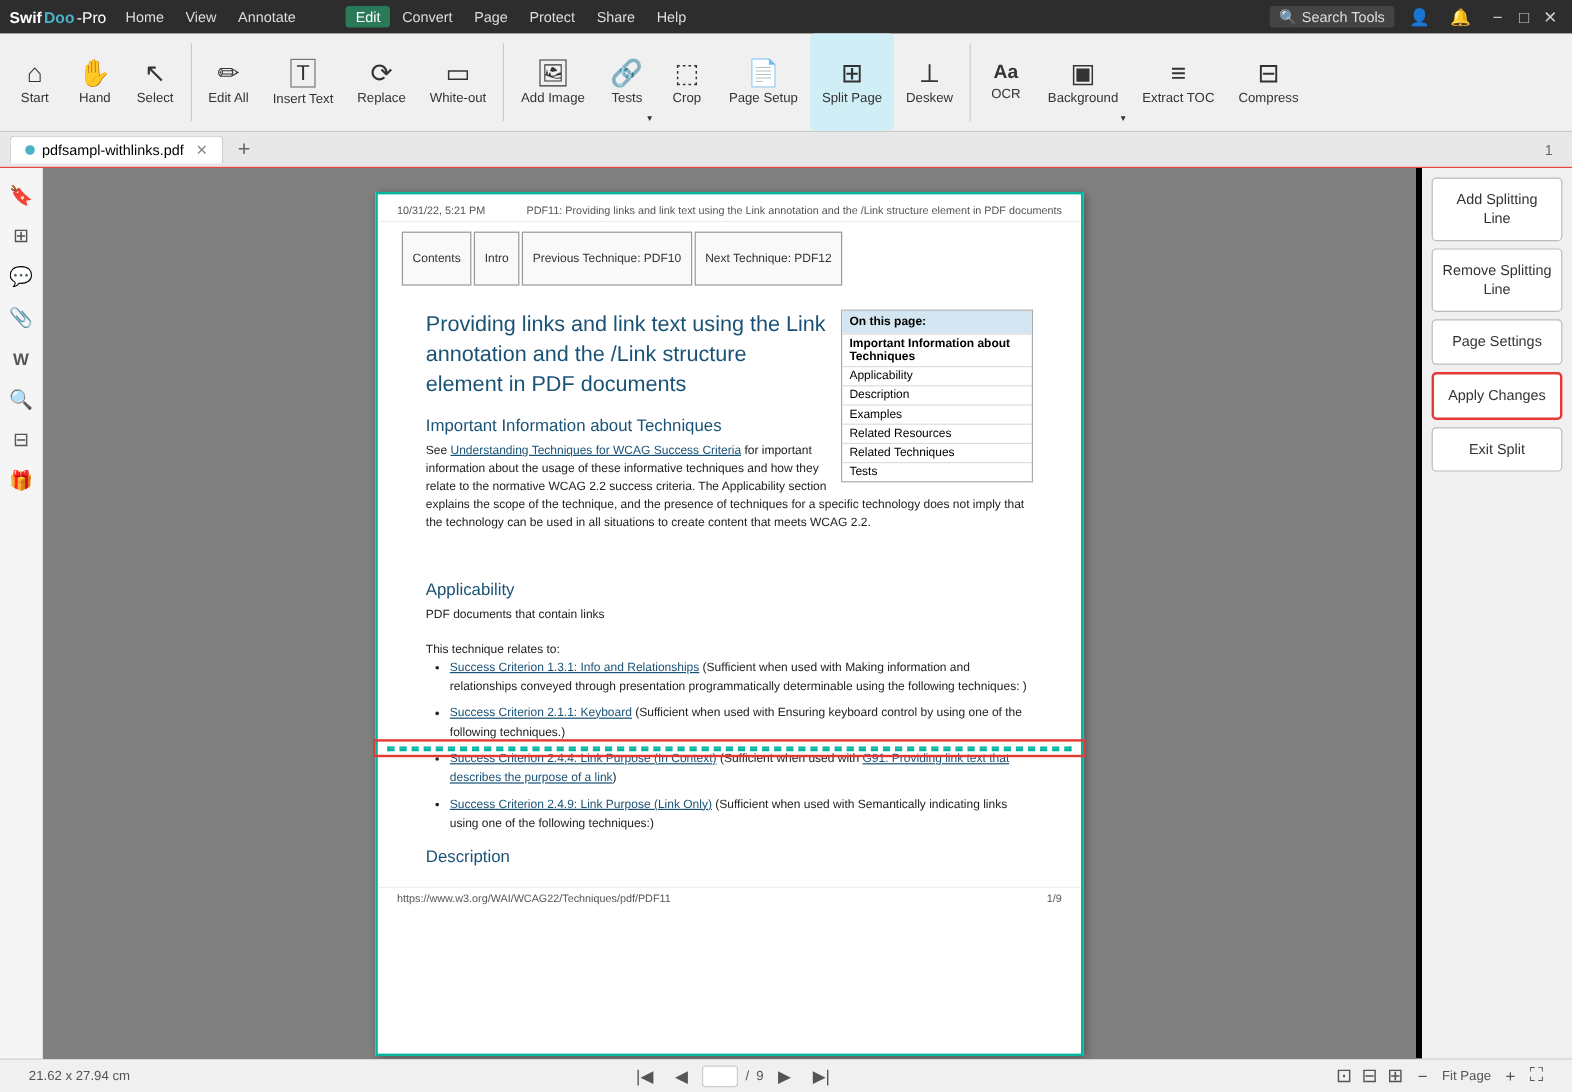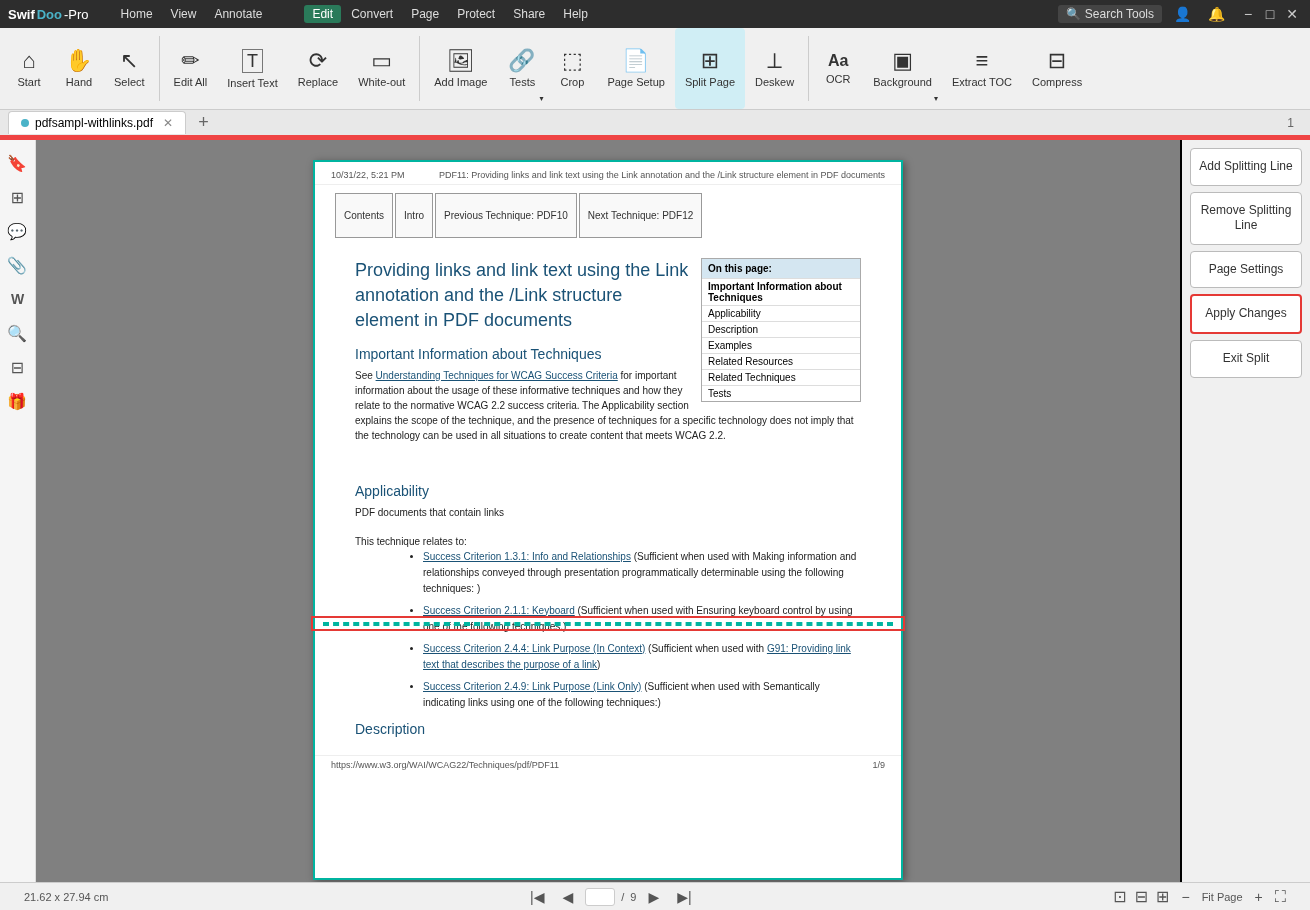--- a/index.html
+++ b/index.html
@@ -4,21 +4,21 @@
   <style>
     * { box-sizing: border-box; margin: 0; padding: 0; }
     body { font-family: 'Segoe UI', Arial, sans-serif; background: #c8c8c8; width: 1310px; height: 910px; overflow: hidden; font-size: 12px; }
 
     
     #titlebar {
       display: flex; align-items: center; justify-content: space-between;
       background: #2d2d2d; color: #fff; height: 28px; padding: 0 8px;
       user-select: none;
     }
-    #titlebar .left { display: flex; align-items: center; gap: 24px; font-size: 13px; }
+    #titlebar .left { display: flex; align-items: center; gap: 8px; font-size: 13px; }
     #titlebar .menu-bar { display: flex; gap: 2px; }
     #titlebar .menu-item { padding: 2px 8px; font-size: 12px; cursor: pointer; color: #ddd; border-radius: 3px; }
     #titlebar .menu-item.active { background: #2a7a5a; color: #fff; margin-left: 32px; }
     #titlebar .right { display: flex; align-items: center; gap: 6px; }
     #titlebar .search-tools { display: flex; align-items: center; gap: 4px; background: #444; border-radius: 3px; padding: 2px 8px; font-size: 12px; color: #ddd; }
     #titlebar .win-btns { display: flex; gap: 2px; }
     #titlebar .win-btn { width: 20px; height: 20px; display: flex; align-items: center; justify-content: center; cursor: pointer; border-radius: 3px; font-size: 14px; color: #ccc; }
 
     
     #toolbar {
@@ -31,21 +31,21 @@
       color: #333; font-size: 11px; gap: 4px; position: relative;
     }
     .tool-btn.active { background: #d0eef5; }
     .tool-icon { font-size: 22px; line-height: 1; }
     .tool-label { font-size: 11px; text-align: center; }
     .tool-sep { width: 1px; background: #ccc; margin: 8px 4px; }
     .tool-btn .arrow { font-size: 8px; position: absolute; bottom: 6px; right: 4px; }
 
     
     #tabbar {
-      display: flex; align-items: center; background: #e8e8e8; border-bottom: 5px solid #ef4444;
+      display: flex; align-items: center; background: #e8e8e8; border-bottom: 1px solid #ef4444;
       height: 30px; padding: 0 8px; gap: 4px;
     }
     .tab { display: flex; align-items: center; gap: 6px; padding: 4px 12px; background: #fff; border: 1px solid #ccc; border-bottom: none; border-radius: 4px 4px 0 0; font-size: 12px; cursor: pointer; }
     .tab .dot { width: 8px; height: 8px; border-radius: 50%; background: #4ab3c8; }
     .tab-add { padding: 2px 8px; font-size: 18px; cursor: pointer; color: #666; }
     .tab-right { margin-left: auto; font-size: 12px; color: #666; padding: 0 8px; }
 
     
     #main { display: flex; height: calc(910px - 28px - 82px - 30px - 28px); }
 
@@ -97,27 +97,27 @@
     }
     .split-line-wrapper {
       border: 2px solid #e53935; position: absolute; left: -4px; right: -4px;
       top: -6px; bottom: -6px; pointer-events: none;
     }
 
     .pdf-section2 { padding: 0 40px 12px; }
     .pdf-section2-title { font-size: 14px; color: #1a5276; margin: 10px 0 6px; }
     .pdf-body2 { font-size: 10px; line-height: 1.5; color: #222; }
     .pdf-list { font-size: 10px; line-height: 1.6; color: #222; padding-left: 20px; }
-    .pdf-list li { margin-bottom: 6px; margin-left: 48px; }
+    .pdf-list li { margin-bottom: 6px; }
 
     .pdf-footer { font-size: 9px; color: #555; display: flex; justify-content: space-between; padding: 4px 16px; border-top: 1px solid #eee; }
 
     
     #right-panel {
-      width: 130px; background: #f0f0f0; border-left: 2px solid #000000;
+      width: 130px; background: #f0f0f0; border-left: 5px solid #000000;
       display: flex; flex-direction: column; padding: 8px; gap: 6px;
     }
     .panel-btn {
       background: #fff; border: 1px solid #bbb; border-radius: 4px;
       padding: 10px 8px; text-align: center; cursor: pointer; font-size: 12px; color: #333;
       line-height: 1.3;
     }
     .panel-btn.highlighted { border: 2px solid #e53935; background: #fff; }
 
     

